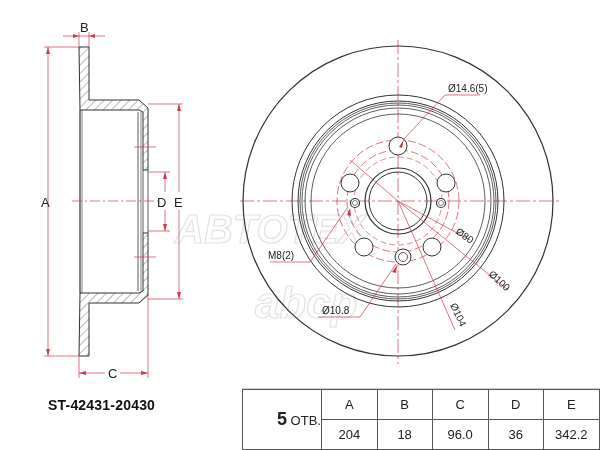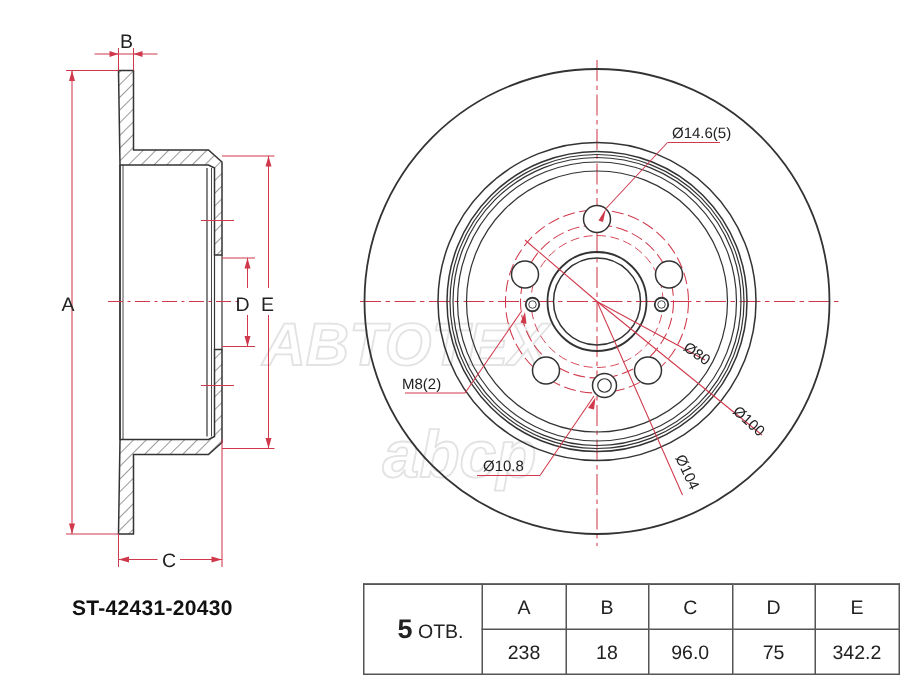--- a/index.html
+++ b/index.html
@@ -3,21 +3,21 @@
   <meta charset="utf-8">
   <style>
     html, body { margin: 0; padding: 0; background: #ffffff; }
     body { width: 600px; height: 450px; position: relative; overflow: hidden; font-family: "Liberation Sans", sans-serif; }
     #drawing { position: absolute; left: 0; top: 0; width: 600px; height: 450px; }
     .lbl { font-family: "Liberation Sans", sans-serif; fill: #222; }
     .wm { font-family: "Liberation Sans", sans-serif; font-weight: bold; font-style: italic; fill: none; stroke: #e3e3e3; stroke-width: 1.2; }
     #part-number { position: absolute; left: 48px; top: 397px; font-size: 14px; font-weight: bold; color: #111; letter-spacing: 0.2px; }
     #spec-table { position: absolute; left: 242px; top: 389px; border-collapse: collapse; font-size: 13px; color: #222; }
     #spec-table td { border: 1px solid #555; text-align: center; height: 29px; padding: 0; }
-    #spec-table td.holes { width: 60px; font-size: 13px; text-align: left; padding-left: 22px; }
+    #spec-table td.holes { width: 60px; font-size: 13px; text-align: right; padding-left: 22px; }
     #spec-table td.holes .num { font-size: 18px; font-weight: bold; }
     #spec-table td.col { width: 60px; }
     #spec-table td.colw { width: 59px; }
   </style>
 </head>
 <body>
 
 <svg id="drawing" viewBox="0 0 600 450" xmlns="http://www.w3.org/2000/svg">
   <defs>
     <pattern id="hatch" width="6" height="6" patternUnits="userSpaceOnUse" patternTransform="rotate(45)">
@@ -160,20 +160,20 @@
       <span class="num">5</span>
       <span>ОТВ.</span>
     </td>
     <td class="col">A</td>
     <td class="col">B</td>
     <td class="col">C</td>
     <td class="col">D</td>
     <td class="colw">E</td>
   </tr>
   <tr>
-    <td class="col">238</td>
+    <td class="col">204</td>
     <td class="col">18</td>
     <td class="col">96.0</td>
-    <td class="col">75</td>
+    <td class="col">36</td>
     <td class="colw">342.2</td>
   </tr>
 </tbody>
   </table>
 
 </body></html>

